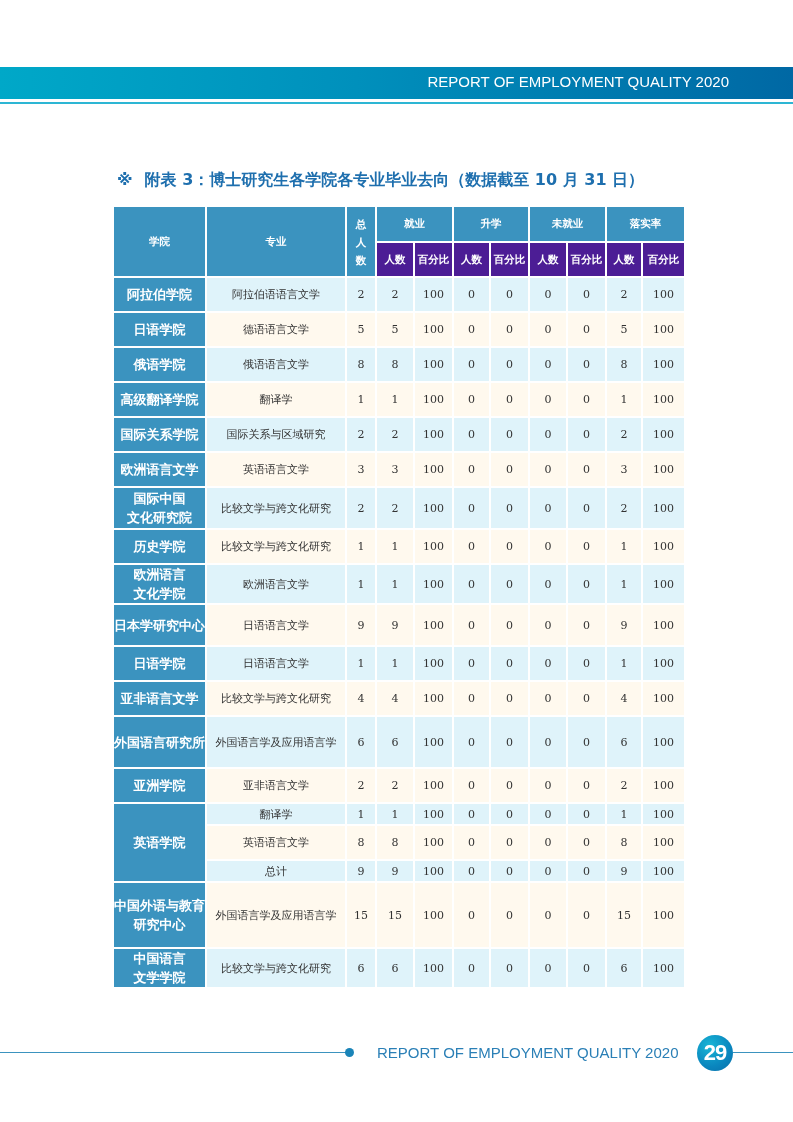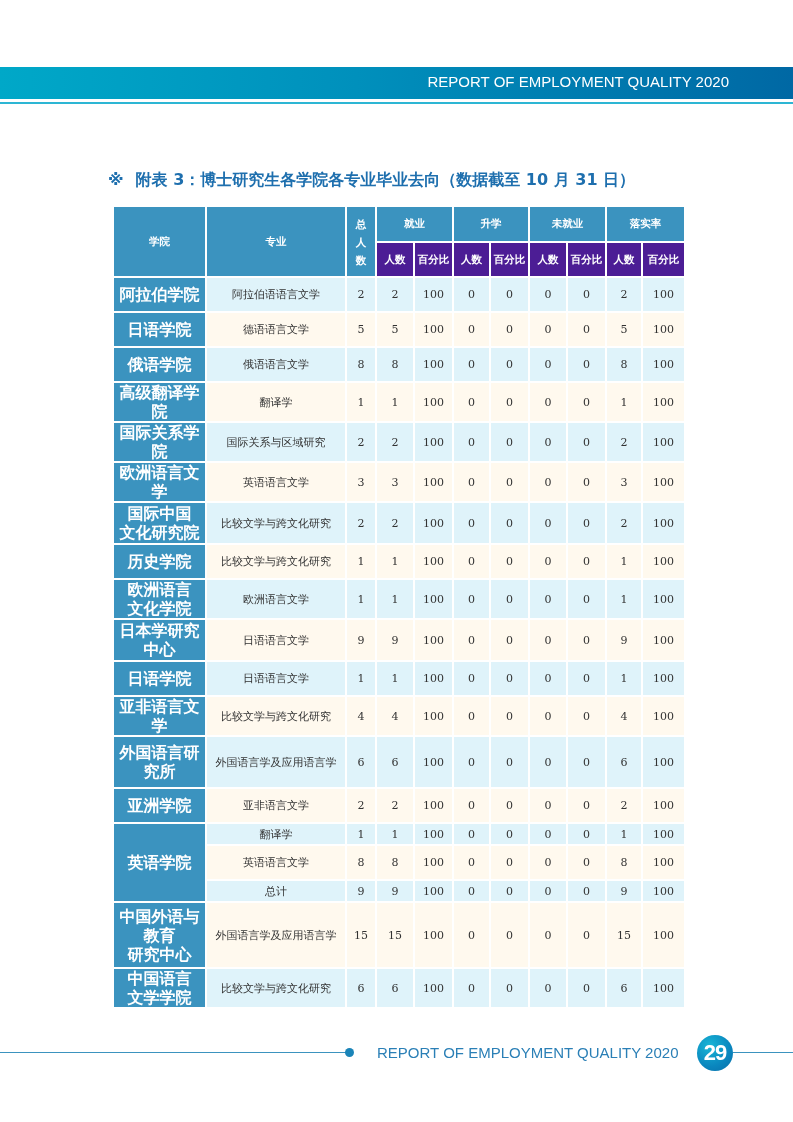--- a/index.html
+++ b/index.html
@@ -12,41 +12,41 @@
     background:linear-gradient(90deg,#00a8c8 0%,#0090bc 45%,#0068a4 100%);
   }
   .top-band-line {
     position:absolute; left:0; top:102px; width:793px; height:2px; background:#2db6d4;
   }
   .top-title {
     position:absolute; right:64px; top:73px; color:#ffffff;
     font-family:"Liberation Sans", sans-serif; font-size:15px; letter-spacing:0px;
   }
   .table-title {
-    position:absolute; left:108px; top:170px; color:#1e6fae;
+    position:absolute; left:117px; top:170px; color:#1e6fae;
     font-family:"DejaVu Sans", sans-serif; font-size:16px; font-weight:bold;
     white-space:nowrap;
   }
   .table-title .mark { margin-right:12px; }
   table.grid {
     position:absolute; left:114px; top:207px; border-collapse:separate;
     border-spacing:2px 2px; margin:-2px; table-layout:fixed;
   }
   .grid td, .grid th {
     padding:0; text-align:center; vertical-align:middle;
     font-size:11px; color:#333;
   }
   .grid th {
     color:#ffffff; font-family:"DejaVu Sans", sans-serif; font-weight:bold; font-size:10.5px;
     background:#3b93bf;
   }
   .grid th.sub { background:#4c1d95; }
   .grid td.college {
     background:#3b93bf; color:#ffffff; font-family:"DejaVu Sans", sans-serif;
-    font-weight:bold; font-size:16px; line-height:19px;
+    font-weight:bold; font-size:13px; line-height:19px;
   }
   .grid tr.blue td.cell { background:#dff3fa; }
   .grid tr.cream td.cell { background:#fff9ee; }
   .grid td.major { font-size:11px; }
   .vert { line-height:18px; }
   .footer-line-left {
     position:absolute; left:0; top:1052px; width:350px; height:1px; background:#3b93bf;
   }
   .footer-dot {
     position:absolute; left:345px; top:1048px; width:9px; height:9px; border-radius:50%;

